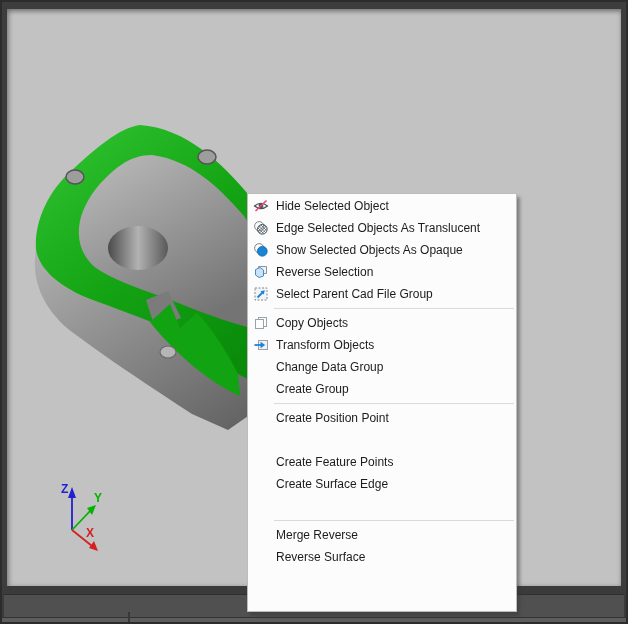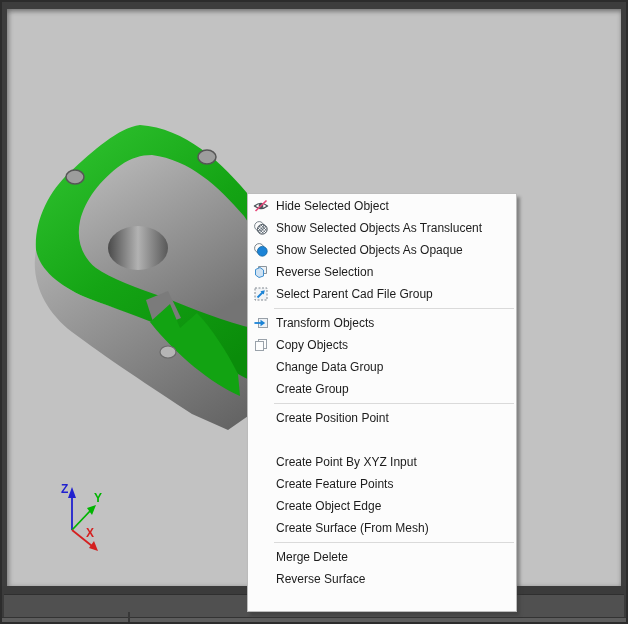--- a/index.html
+++ b/index.html
@@ -118,21 +118,21 @@
           <defs>
             <pattern id="chk" width="3" height="3" patternUnits="userSpaceOnUse">
               <rect width="1.5" height="1.5" fill="#6b7680"></rect>
               <rect x="1.5" y="1.5" width="1.5" height="1.5" fill="#6b7680"></rect>
             </pattern>
           </defs>
           <circle cx="6.2" cy="6.2" r="4.6" fill="none" stroke="#7a848c" stroke-width="1"></circle>
           <circle cx="9.3" cy="9.3" r="4.9" fill="url(#chk)" stroke="#555e66" stroke-width="1"></circle>
         </svg>
       </span>
-      <span class="mi-label">Show Selected Objects As Translucent</span>
+      <span class="mi-label">Edge Selected Objects As Translucent</span>
     </div>
     <div class="menu-item">
       <span class="mi-icon">
         <svg width="16" height="16" viewBox="0 0 16 16">
           <circle cx="6.2" cy="6.2" r="4.6" fill="none" stroke="#7a848c" stroke-width="1"></circle>
           <circle cx="9.3" cy="9.3" r="4.9" fill="#1b83d6" stroke="#11659f" stroke-width="0.8"></circle>
         </svg>
       </span>
       <span class="mi-label">Show Selected Objects As Opaque</span>
     </div>
@@ -152,70 +152,65 @@
           <path d="M4.5 11.5 L10 6" stroke="#1b83d6" stroke-width="1.8" fill="none"></path>
           <path d="M11.8 4.2 L7.4 5.2 L10.8 8.6 Z" fill="#1b83d6"></path>
         </svg>
       </span>
       <span class="mi-label">Select Parent Cad File Group</span>
     </div>
     <div class="menu-separator"></div>
     <div class="menu-item">
       <span class="mi-icon">
         <svg width="16" height="16" viewBox="0 0 16 16">
+          <rect x="5.5" y="2.5" width="8" height="9" fill="#fdfdfd" stroke="#9aa2aa" stroke-width="1"></rect>
+          <rect x="2.5" y="4.5" width="8" height="9" fill="#fdfdfd" stroke="#9aa2aa" stroke-width="1"></rect>
+        </svg>
+      </span>
+      <span class="mi-label">Copy Objects</span>
+    </div>
+    <div class="menu-item">
+      <span class="mi-icon">
+        <svg width="16" height="16" viewBox="0 0 16 16">
           <rect x="5.5" y="3.5" width="9" height="9" fill="#eef2f6" stroke="#98a0a8" stroke-width="1"></rect>
           <path d="M1.5 8 H8.5" stroke="#1b83d6" stroke-width="1.8"></path>
           <path d="M7.5 4.8 L12.2 8 L7.5 11.2 Z" fill="#1b83d6"></path>
         </svg>
       </span>
       <span class="mi-label">Transform Objects</span>
     </div>
     <div class="menu-item">
-      <span class="mi-icon">
-        <svg width="16" height="16" viewBox="0 0 16 16">
-          <rect x="5.5" y="2.5" width="8" height="9" fill="#fdfdfd" stroke="#9aa2aa" stroke-width="1"></rect>
-          <rect x="2.5" y="4.5" width="8" height="9" fill="#fdfdfd" stroke="#9aa2aa" stroke-width="1"></rect>
-        </svg>
-      </span>
-      <span class="mi-label">Copy Objects</span>
-    </div>
-    <div class="menu-item">
       <span class="mi-icon"></span>
       <span class="mi-label">Change Data Group</span>
     </div>
     <div class="menu-item">
       <span class="mi-icon"></span>
       <span class="mi-label">Create Group</span>
     </div>
     <div class="menu-separator"></div>
     <div class="menu-item">
       <span class="mi-icon"></span>
       <span class="mi-label">Create Position Point</span>
     </div>
     <div class="menu-item">
       <span class="mi-icon"></span>
     </div>
     <div class="menu-item">
       <span class="mi-icon"></span>
-      <span class="mi-label">Create Point By XYZ Input</span>
-    </div>
-    <div class="menu-item">
-      <span class="mi-icon"></span>
       <span class="mi-label">Create Feature Points</span>
     </div>
     <div class="menu-item">
       <span class="mi-icon"></span>
-      <span class="mi-label">Create Object Edge</span>
-    </div>
-    <div class="menu-item">
-      <span class="mi-icon"></span>
-      <span class="mi-label">Create Surface (From Mesh)</span>
+      <span class="mi-label">Create Surface Edge</span>
+    </div>
+    <div class="menu-item">
+      <span class="mi-icon"></span>
     </div>
     <div class="menu-separator"></div>
     <div class="menu-item">
       <span class="mi-icon"></span>
-      <span class="mi-label">Merge Delete</span>
+      <span class="mi-label">Merge Reverse</span>
     </div>
     <div class="menu-item">
       <span class="mi-icon"></span>
       <span class="mi-label">Reverse Surface</span>
     </div>
   </div>
 
 </body></html>

